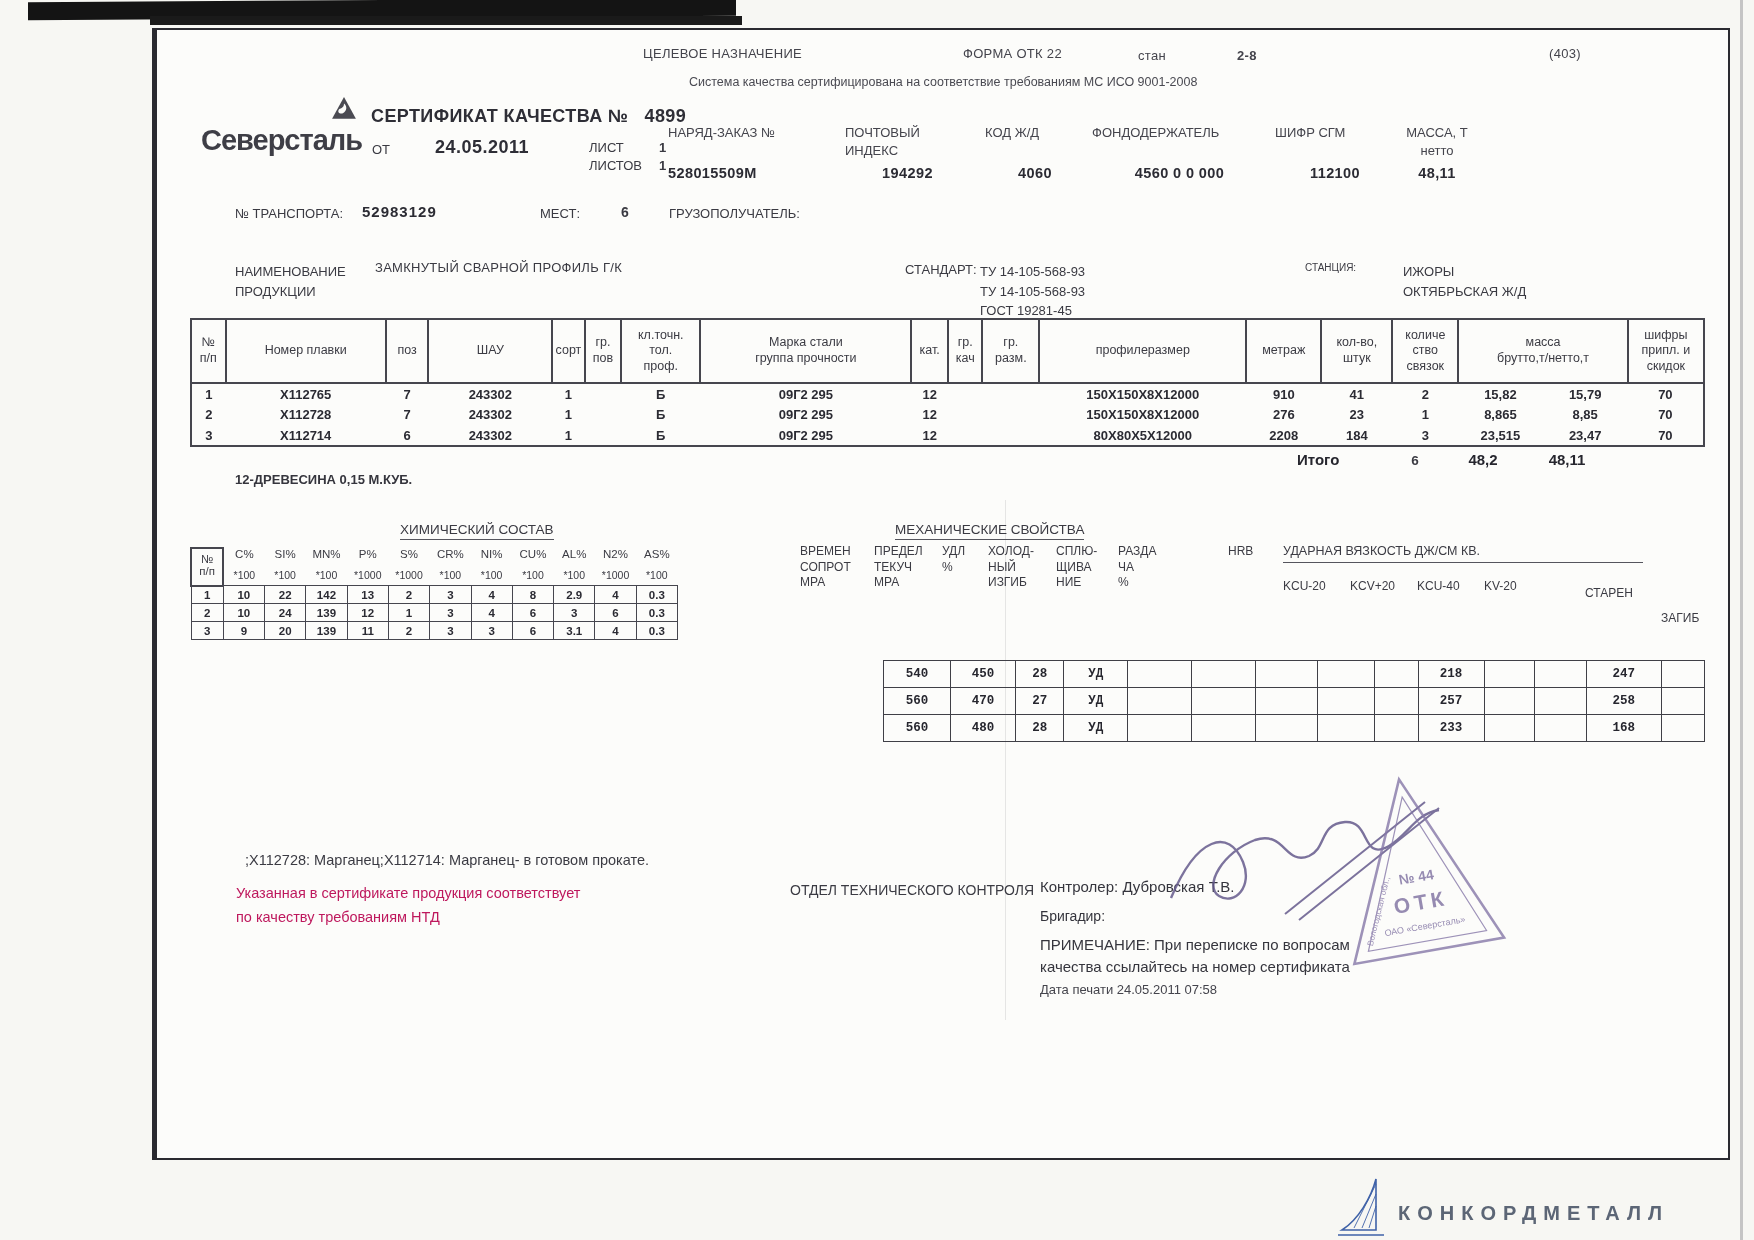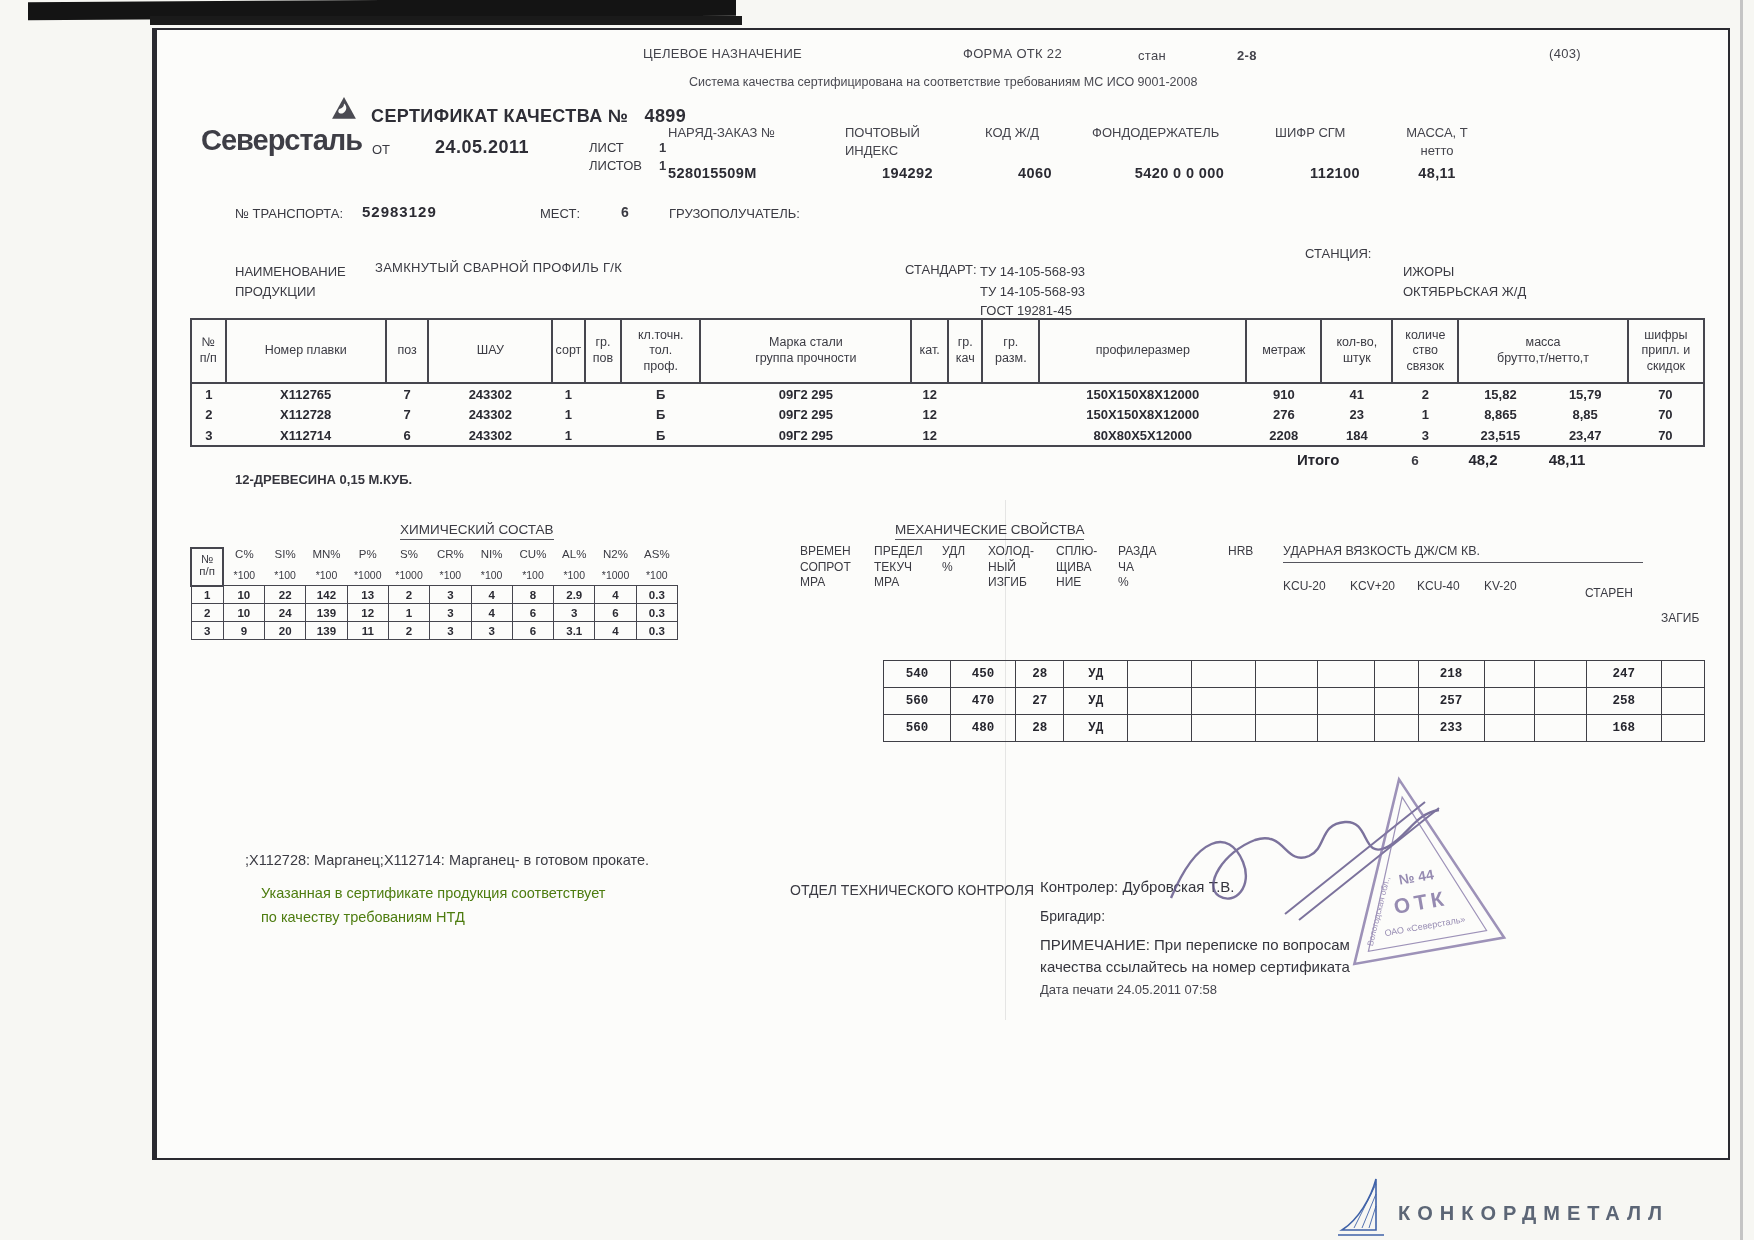--- a/index.html
+++ b/index.html
@@ -56,21 +56,21 @@
   .t-value { left:205px; top:173px; font-size:15px; font-weight:bold; letter-spacing:1px; color:#2b2b33; }
   .t-places-label { left:383px; top:176px; font-size:13px; }
   .t-places-value { left:464px; top:174px; font-size:14px; font-weight:bold; }
   .t-consignee { left:512px; top:176px; font-size:13px; }
 
   
   .p-name-label { left:78px; top:232px; font-size:13px; line-height:1.5; }
   .p-name-value { left:218px; top:230px; font-size:13px; letter-spacing:.3px; }
   .p-std-label { left:708px; top:232px; font-size:13px;margin-left:40px; }
   .p-std-list { left:823px; top:232px; font-size:13px; line-height:1.5; }
-  .p-station-label { left:1148px; top:216px; font-size:13px; }
+  .p-station-label { left:1148px; top:232px; font-size:10px; }
   .p-station-list { left:1246px; top:232px; font-size:13px; line-height:1.5; }
 
   
   .main-table { left:33px; top:288px; width:1515px; border-collapse:collapse; table-layout:fixed;
     border:2px solid #46464e; }
   .main-table thead th { border:2px solid #46464e; font-weight:normal; font-size:12.5px;
     color:#3b3b43; line-height:1.25; padding:2px 1px; height:64px; vertical-align:middle; text-align:center; }
   .main-table tbody td { border:none; font-weight:bold; font-size:13px; color:#2b2b33;
     text-align:center; height:21px; padding:0; }
   .itogo-label { left:1140px; top:421px; font-size:15px; font-weight:bold; color:#26262e; }
@@ -101,21 +101,21 @@
   .mi-cols { display:flex; gap:5px; margin-top:16px; }
   .mi-col { width:62px; font-size:12px; color:#3b3b43; }
   .mech-aging { left:1428px; top:556px; font-size:12px; color:#3b3b43; }
   .mech-bend { left:1504px; top:556px; font-size:12px; color:#3b3b43;margin-top:25px; }
   .mech-table { left:726px; top:630px; width:822px; border-collapse:collapse; table-layout:fixed; }
   .mech-table td { border:1.7px solid #3f3f46; height:27px; font-weight:bold; font-size:12.5px;
     text-align:center; color:#26262e; padding:0;font-family:Liberation Mono, monospace; }
 
   
   .melt-note { left:88px; top:822px; font-size:14.5px; color:#3b3b43; }
-  .conformity { left:104px; top:852px; font-size:14.5px; line-height:1.65; color:#4d7c0f; }
+  .conformity { left:79px; top:852px; font-size:14.5px; line-height:1.65; color:#be185d; }
   .otk { left:633px; top:852px; font-size:14px; color:#3b3b43; }
   .controller { left:883px; top:848px; font-size:15px; color:#35353d; }
   .brigadier { left:883px; top:878px; font-size:14px; color:#35353d; }
   .remark { left:883px; top:904px; font-size:15px; line-height:1.45; color:#35353d; }
   .print-date { left:883px; top:952px; font-size:13px; color:#44444c; }
 
   .stamp-svg { left:1000px; top:740px; width:560px; height:205px; pointer-events:none; }
   .concord { left:1336px; top:1176px; width:420px; height:64px; }
   .concord-sail { position:absolute; left:0; top:0; width:52px; height:64px; }
   .concord-text { position:absolute; left:62px; top:26px; font-size:20px; letter-spacing:7px;
@@ -165,21 +165,21 @@
         <div class="f-label pre">ПОЧТОВЫЙ
 ИНДЕКС</div>
         <div class="f-value">194292</div>
       </div>
         <div class="field">
         <div class="f-label pre">КОД Ж/Д</div>
         <div class="f-value">4060</div>
       </div>
         <div class="field">
         <div class="f-label pre">ФОНДОДЕРЖАТЕЛЬ</div>
-        <div class="f-value">5420 0 0 000</div>
+        <div class="f-value">4560 0 0 000</div>
       </div>
         <div class="field">
         <div class="f-label pre">ШИФР СГМ</div>
         <div class="f-value">112100</div>
       </div>
         <div class="field">
         <div class="f-label pre">МАССА, Т
 нетто</div>
         <div class="f-value">48,11</div>
       </div>

